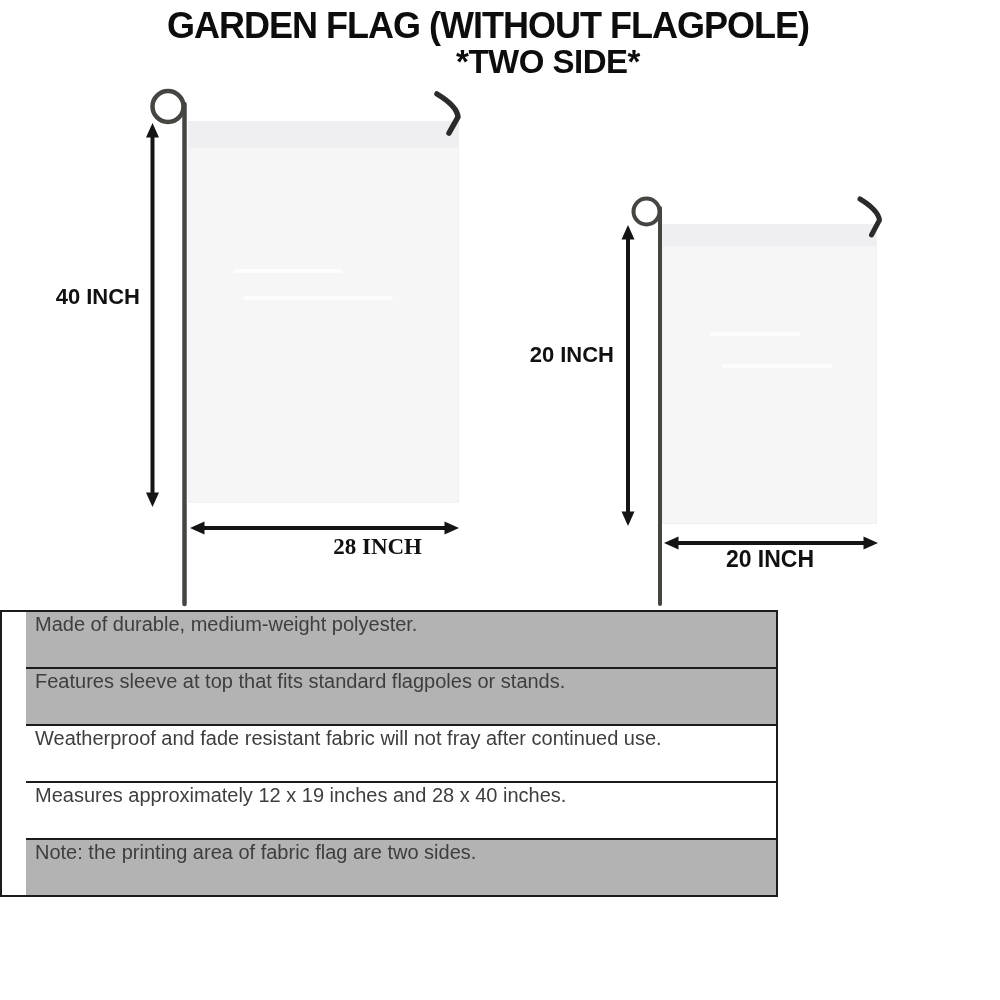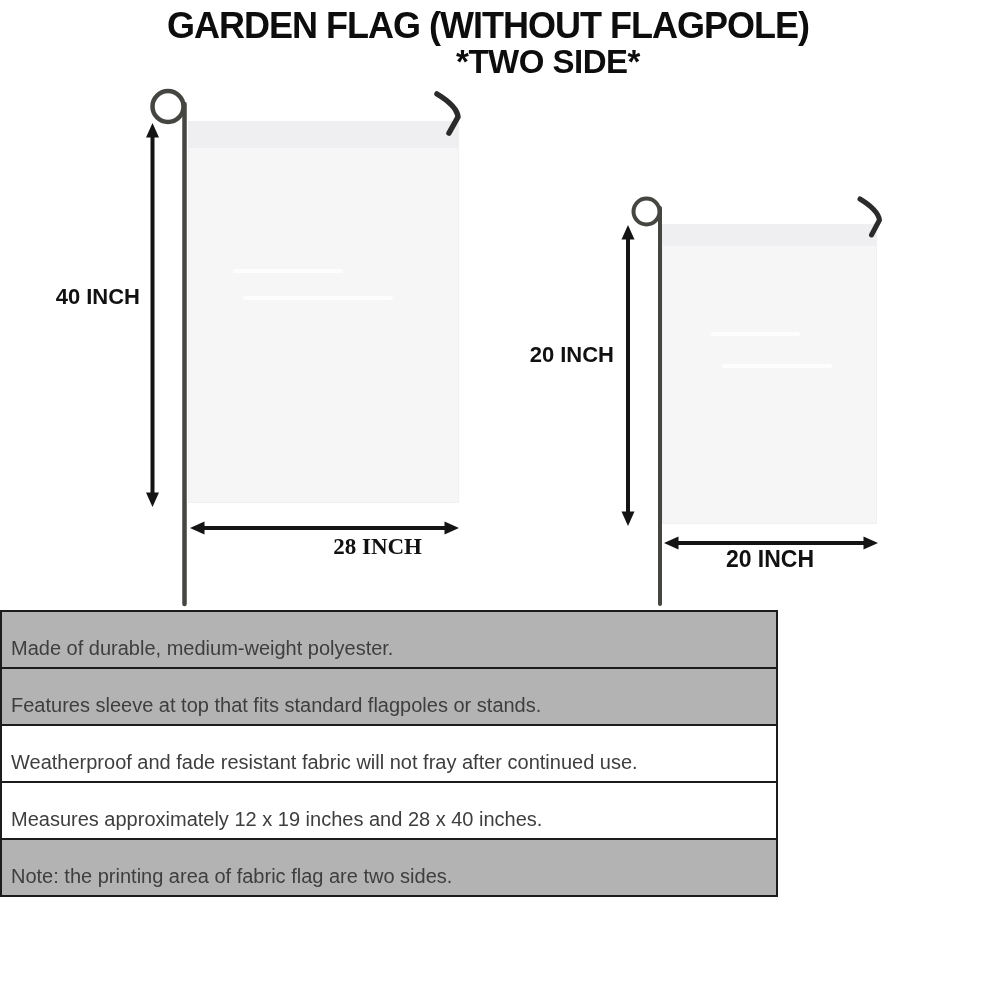--- a/index.html
+++ b/index.html
@@ -65,24 +65,25 @@
   
   .features-table {
     position: absolute; left: 0; top: 610px; width: 774px; height: 283px;
     border: 2px solid #1c1c1c;
     display: flex; flex-direction: column;
     background: #ffffff;
   }
   .feature-row {
     flex: 1 1 0;
     border-bottom: 2px solid #1c1c1c;
-    padding: 24px 12px 0 9px;
+    padding: 0 12px 0 9px;
     font-size: 20px; line-height: 24px;
     color: #3e3e3e;
     box-sizing: border-box;
+    margin-left: 24px;
   }
   .feature-row:last-child { border-bottom: none; }
   .feature-row.shaded { background: #b3b3b3; }
   .feature-row.plain  { background: #ffffff; }
 </style>
 </head>
 <body>
 
 <div class="page">
 

